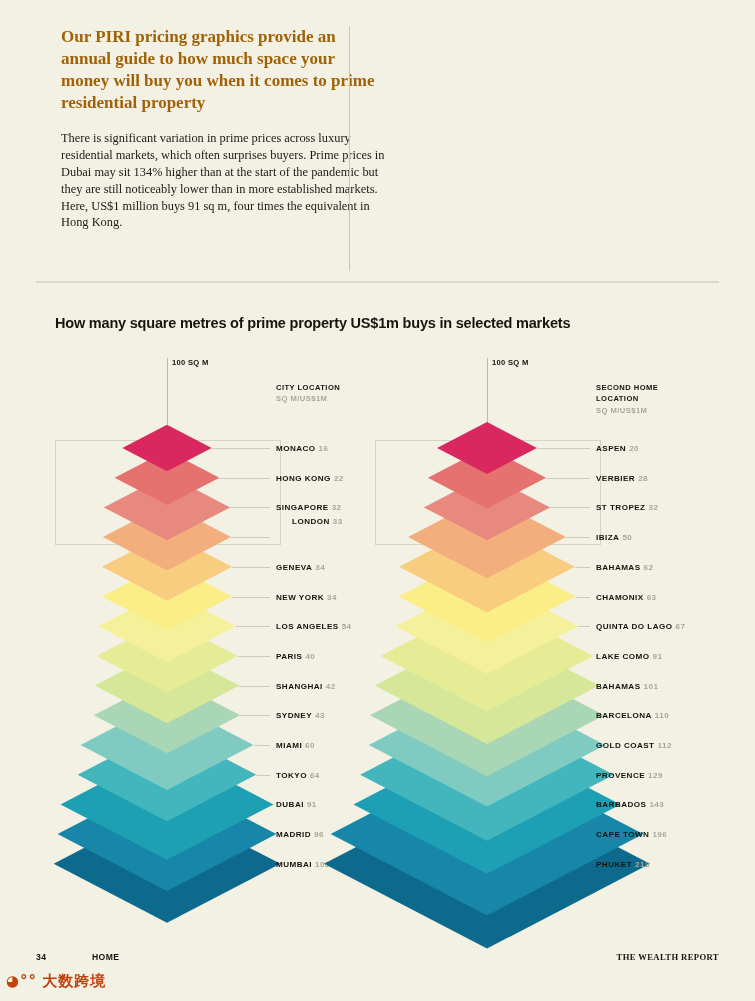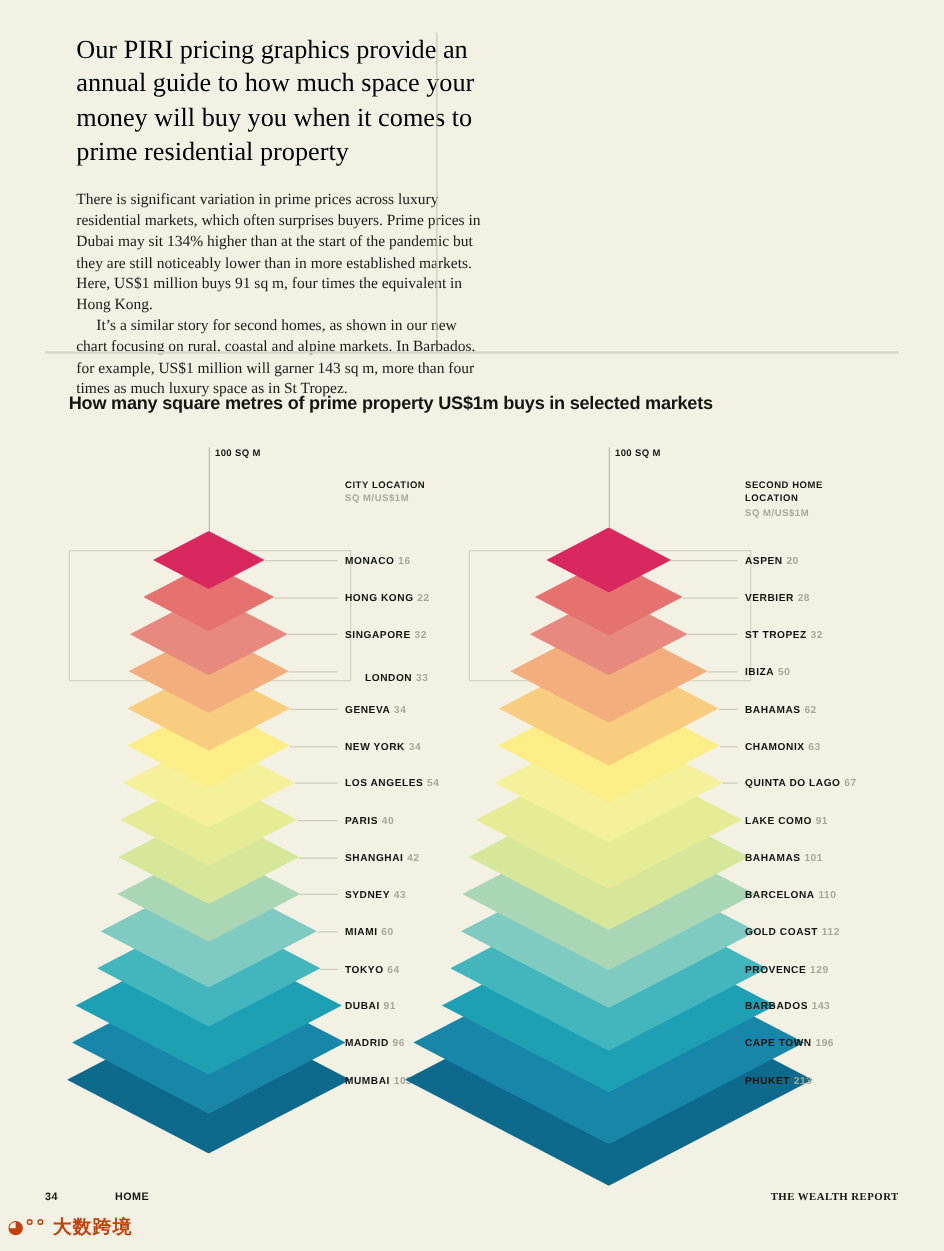--- a/index.html
+++ b/index.html
@@ -16,21 +16,21 @@
   
   .top{display:flex;padding:26px 36px 0 36px;box-sizing:border-box;}
   .top-left{width:325px;position:relative;}
   .headline{
     font-size:40px;line-height:1.02;font-weight:bold;letter-spacing:-1.2px;
     margin:8px 0 0 0;
   }
   .sources{position:absolute;left:0;top:218px;font-size:7.2px;line-height:1.65;font-weight:bold;color:#2b2b22;letter-spacing:.1px;}
   .top-rule{position:absolute;left:349px;top:26px;width:1px;height:245px;background:#c9c8b6;}
   .top-right{width:325px;margin-left:25px;font-family:"Liberation Serif", serif;}
-  .standfirst{font-size:21px;line-height:1.3;margin:0 0 16px 0;font-weight:400;color:#000000;}
+  .standfirst{font-size:17px;line-height:1.3;margin:0 0 16px 0;font-weight:700;color:#a16207;}
   .body-copy{font-size:12.4px;line-height:1.355;margin:0;text-align:left;color:#1b1b12;}
   .body-copy .indent{text-indent:16px;display:block;}
 
   .hdivider{position:absolute;left:36px;top:281px;width:683px;height:2px;background:#d9d8c9;}
 
   
   .chart-title{position:absolute;left:36px;top:315px;font-size:14.5px;font-weight:bold;letter-spacing:-.2px;margin-left:19px;}
 
   .charts{position:absolute;left:0;top:350px;width:755px;height:580px;}
   .stack{position:absolute;top:0;width:370px;height:580px;}
@@ -62,23 +62,20 @@
 </head>
 <body>
 
 <div class="page">
 
   <div class="top">
     <div class="top-rule"></div>
     <div class="top-right">
       <p class="standfirst">Our PIRI pricing graphics provide an annual guide to how much space your money will buy you when it comes to prime residential property</p>
       <p class="body-copy">There is significant variation in prime prices across luxury residential markets, which often surprises buyers. Prime prices in Dubai may sit 134% higher than at the start of the pandemic but they are still noticeably lower than in more established markets. Here, US$1 million buys 91 sq m, four times the equivalent in Hong Kong.</p>
-      <p class="body-copy">
-          <span class="indent">It’s a similar story for second homes, as shown in our new chart focusing on rural, coastal and alpine markets. In Barbados, for example, US$1 million will garner 143 sq m, more than four times as much luxury space as in St Tropez.</span>
-        </p>
     </div>
   </div>
 
   <div class="hdivider"></div>
 
   <div class="chart-title">How many square metres of prime property US$1m buys in selected markets</div>
 
   <div class="charts">
     <div class="stack left" id="stack-left">
         <div class="tickline" style="left: 167px; top: 8px; height: 90px;"></div>
@@ -103,21 +100,21 @@
         <div class="dia" style="left: 103.821px; top: 124.547px; width: 126.358px; height: 65.7062px; background: rgb(231, 137, 126); clip-path: polygon(50% 0%, 100% 50%, 50% 100%, 0% 50%);"></div>
         <div class="dia" style="left: 114.615px; top: 100.46px; width: 104.771px; height: 54.4807px; background: rgb(230, 114, 111); clip-path: polygon(50% 0%, 100% 50%, 50% 100%, 0% 50%);"></div>
         <div class="dia" style="left: 122.326px; top: 74.7694px; width: 89.3486px; height: 46.4613px; background: rgb(217, 40, 95); clip-path: polygon(50% 0%, 100% 50%, 50% 100%, 0% 50%);"></div>
         <div class="leader" style="left: 211.674px; top: 98px; width: 58.3257px;"></div>
         <div class="row-label" style="left: 276px; top: 94px;"><span>MONACO</span><span class="val">16</span></div>
         <div class="leader" style="left: 219.385px; top: 127.7px; width: 50.6147px;"></div>
         <div class="row-label" style="left: 276px; top: 123.7px;"><span>HONG KONG</span><span class="val">22</span></div>
         <div class="leader" style="left: 230.179px; top: 157.4px; width: 39.821px;"></div>
         <div class="row-label" style="left: 276px; top: 153.4px;"><span>SINGAPORE</span><span class="val">32</span></div>
         <div class="leader" style="left: 231.159px; top: 187.1px; width: 38.8414px;"></div>
-        <div class="row-label" style="left: 276px; top: 188px; padding-left: 16px;"><span>LONDON</span><span class="val">33</span></div>
+        <div class="row-label" style="left: 276px; top: 167px; padding-left: 16px;"><span>LONDON</span><span class="val">33</span></div>
         <div class="leader" style="left: 232.123px; top: 216.8px; width: 37.8766px;"></div>
         <div class="row-label" style="left: 276px; top: 212.8px;"><span>GENEVA</span><span class="val">34</span></div>
         <div class="leader" style="left: 232.123px; top: 246.5px; width: 37.8766px;"></div>
         <div class="row-label" style="left: 276px; top: 242.5px;"><span>NEW YORK</span><span class="val">34</span></div>
         <div class="leader" style="left: 235.848px; top: 276.2px; width: 34.1523px;"></div>
         <div class="row-label" style="left: 276px; top: 272.2px;"><span>LOS ANGELES</span><span class="val">54</span></div>
         <div class="leader" style="left: 237.636px; top: 305.9px; width: 32.3637px;"></div>
         <div class="row-label" style="left: 276px; top: 301.9px;"><span>PARIS</span><span class="val">40</span></div>
         <div class="leader" style="left: 239.381px; top: 335.6px; width: 30.6194px;"></div>
         <div class="row-label" style="left: 276px; top: 331.6px;"><span>SHANGHAI</span><span class="val">42</span></div>

